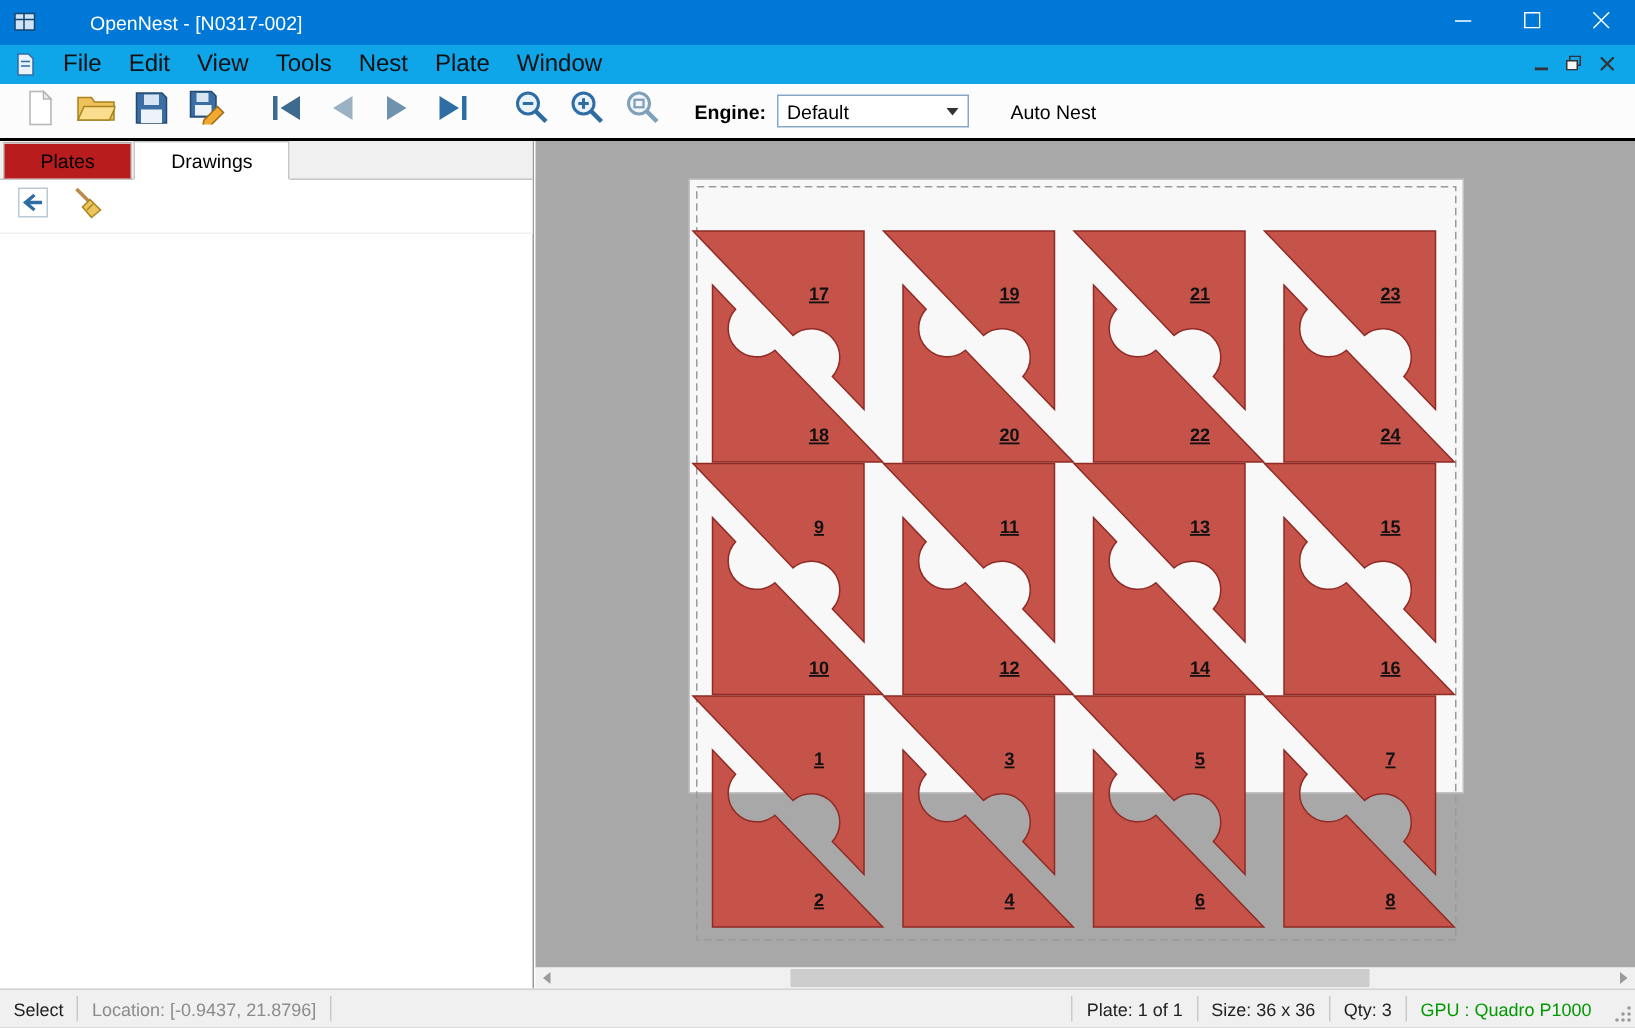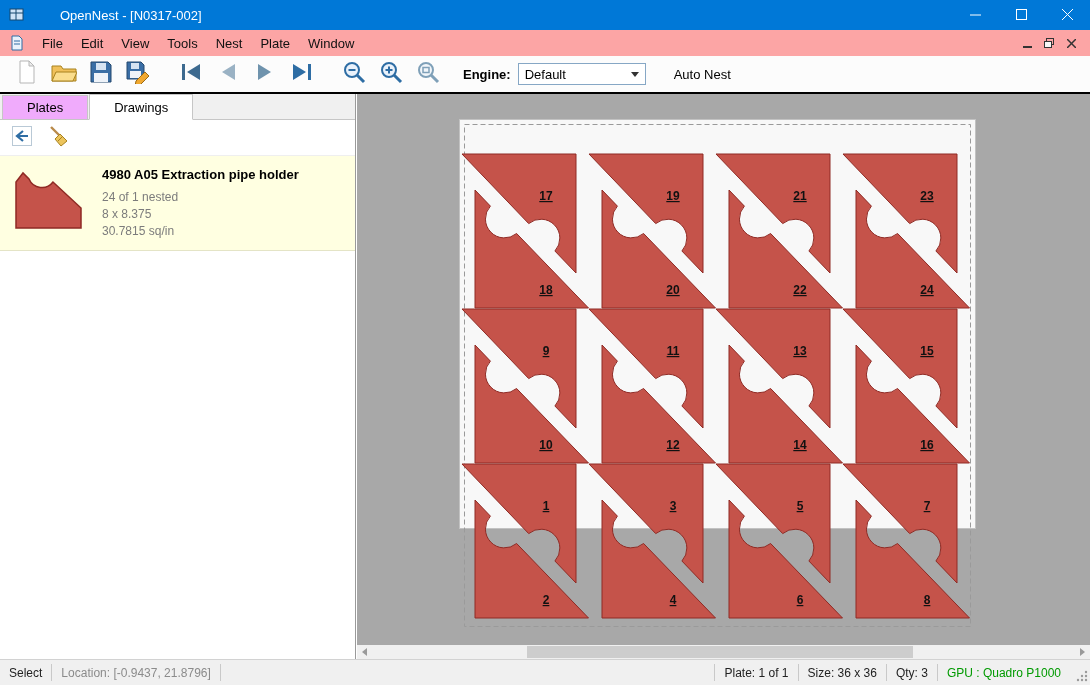--- a/index.html
+++ b/index.html
@@ -9,37 +9,37 @@
     font-family:"Liberation Sans", sans-serif; background:#fff;
     -webkit-font-smoothing:antialiased;
   }
   
   .titlebar { height:30px; background:#0078d7; display:flex; align-items:center; color:#fff; }
   .app-icon { margin:0 7px 0 9px; display:flex; }
   .title-text { font-size:13px;margin-left:28px; }
   .win-controls { margin-left:auto; display:flex; height:30px; }
   .win-btn { width:46px; height:30px; display:flex; align-items:center; justify-content:center; }
   
-  .menubar { height:26px; background:#fca5a5; display:flex; align-items:center; font-size:13px; color:#111; }
+  .menubar { height:26px; background:#0ea5e9; display:flex; align-items:center; font-size:16px; color:#111; }
   .menu-doc-icon { margin:0 9px 0 10px; display:flex; }
   .menu-item { padding:4px 9px; cursor:default; }
   .mdi-controls { margin-left:auto; display:flex; align-items:center; margin-right:8px; }
   .mdi-btn { width:22px; height:18px; display:flex; align-items:center; justify-content:center; }
   
   .toolbar { height:38px; background:#fcfcfc; border-bottom:2px solid #000000; display:flex; align-items:center; padding-left:8px; }
   .tool-btn { width:37px; height:33px; display:flex; align-items:center; justify-content:center; }
   .tool-gap { width:16px; }
   .engine-label { font-weight:bold; font-size:13px; margin:0 7px 0 16px; }
   .engine-combo { width:128px; height:22px; border:1px solid #86a7c5; background:#fff; display:flex; align-items:center; font-size:13px; padding-left:6px; }
   .combo-caret { margin-left:auto; margin-right:6px; width:0; height:0; border-left:4px solid transparent; border-right:4px solid transparent; border-top:5px solid #333; }
   .auto-nest { font-size:13px; margin-left:28px; }
   
   .sidebar { position:absolute; left:0; top:94px; width:356px; bottom:26px; background:#fff; border-right:1px solid #9a9a9a; }
   .tabs { display:flex; height:26px; background:#f0f0f0; border-bottom:1px solid #c6c6c6; padding-left:2px; align-items:flex-end; }
-  .tab { height:24px; display:flex; align-items:center; padding:0 24px; font-size:13px; border:1px solid #c6c6c6; border-bottom:none; background:#f0abfc; margin-right:1px; }
+  .tab { height:24px; display:flex; align-items:center; padding:0 24px; font-size:13px; border:1px solid #c6c6c6; border-bottom:none; background:#b91c1c; margin-right:1px; }
   .tab.active { background:#fff; height:26px; margin-bottom:-1px; border-bottom:1px solid #fff; }
   .side-toolbar { height:36px; display:flex; align-items:center; padding-left:6px; border-bottom:1px solid #efefef; background:#fff; }
   .side-btn { width:32px; height:30px; display:flex; align-items:center; justify-content:center; margin-right:4px; }
   .drawing-item { display:flex; background:#ffffe1; padding:6px 8px 8px 8px; border-bottom:1px solid #e4e4c6; }
   .thumb { width:82px; height:80px; display:flex; align-items:center; justify-content:center; }
   .item-info { margin-left:12px; padding-top:5px; }
   .item-title { font-size:13px; font-weight:bold; margin-bottom:7px; color:#000; }
   .item-line { font-size:12px; color:#7c7c7c; line-height:17px; }
   
   .canvas { position:absolute; left:357px; top:94px; right:0; bottom:40px; background:#a8a8a8; overflow:hidden; }
@@ -227,33 +227,20 @@
           </svg></span>
     </div>
     <div class="side-btn">
       <span><svg width="22" height="22">
             <line x1="4" y1="2" x2="13" y2="11" stroke="#b98a4a" stroke-width="2.4"></line>
             <polygon points="13,9 20,16 14,21 8,14" fill="#ecc45c" stroke="#a8821f"></polygon>
             <line x1="11" y1="16" x2="15" y2="12" stroke="#a8821f"></line>
           </svg></span>
     </div>
   </div>
-  <div class="drawing-item">
-    <div class="thumb">
-      <svg width="72" height="64">
-        <path d="M3,58 L3,12 L10,3 L16,9 A14,14 0 0 0 40,12 L68,38 L68,58 Z" fill="#c5534a" stroke="#8f2a24" stroke-width="1.5"></path>
-      </svg>
-    </div>
-    <div class="item-info">
-      <div class="item-title">4980 A05 Extraction pipe holder</div>
-      <div class="item-line">24 of 1 nested</div>
-      <div class="item-line">8 x 8.375</div>
-      <div class="item-line">30.7815 sq/in</div>
-    </div>
-  </div>
 </div>
 
 <div class="canvas">
   <div class="plate">
     <svg id="nest-svg" width="515" height="512">
       <rect x="4.5" y="4.5" width="506" height="502" fill="none" stroke="#9a9a9a" stroke-dasharray="5,3"></rect>
     <g transform="translate(2,34)">
           <path d="M0,0 L114,0 L114,119 L92.9,97 A19,19 0 0 0 66.7,69.6 Z" fill="#c5534a" stroke="#8f2a24" stroke-width="1"></path>
           <path d="M13,36 L28.4,52.1 A19,19 0 0 0 54.6,79.5 L126.5,154 L13,154 Z" fill="#c5534a" stroke="#8f2a24" stroke-width="1"></path>
           <text x="84" y="46" text-anchor="middle" font-size="12" font-weight="bold" text-decoration="underline" fill="#111" font-family="&quot;Liberation Sans&quot;, sans-serif">17</text>

